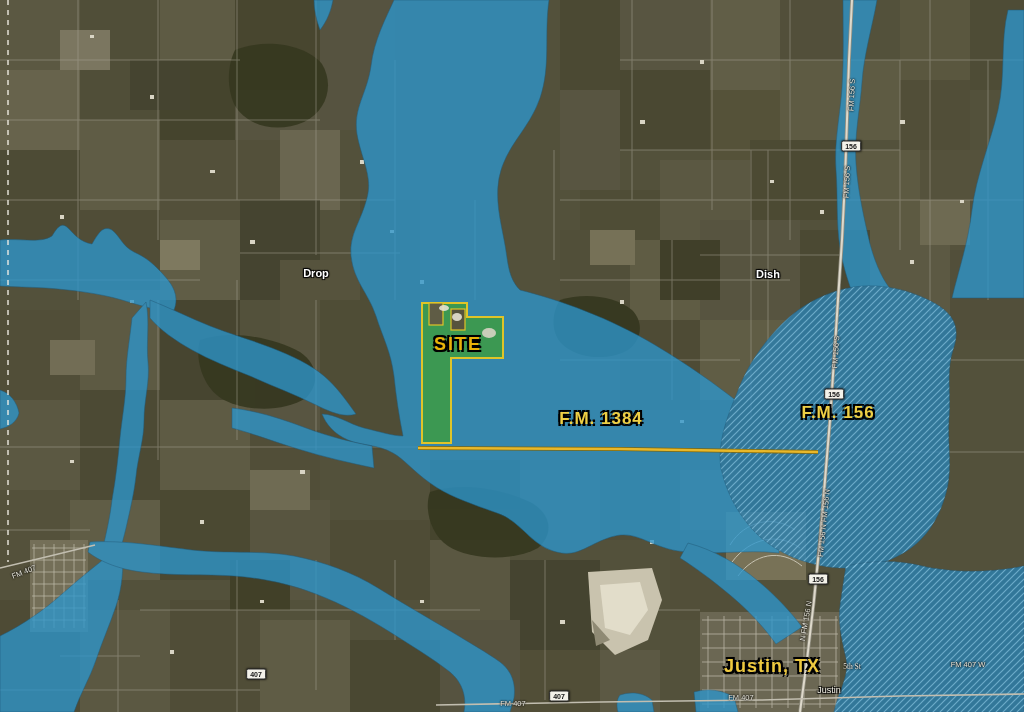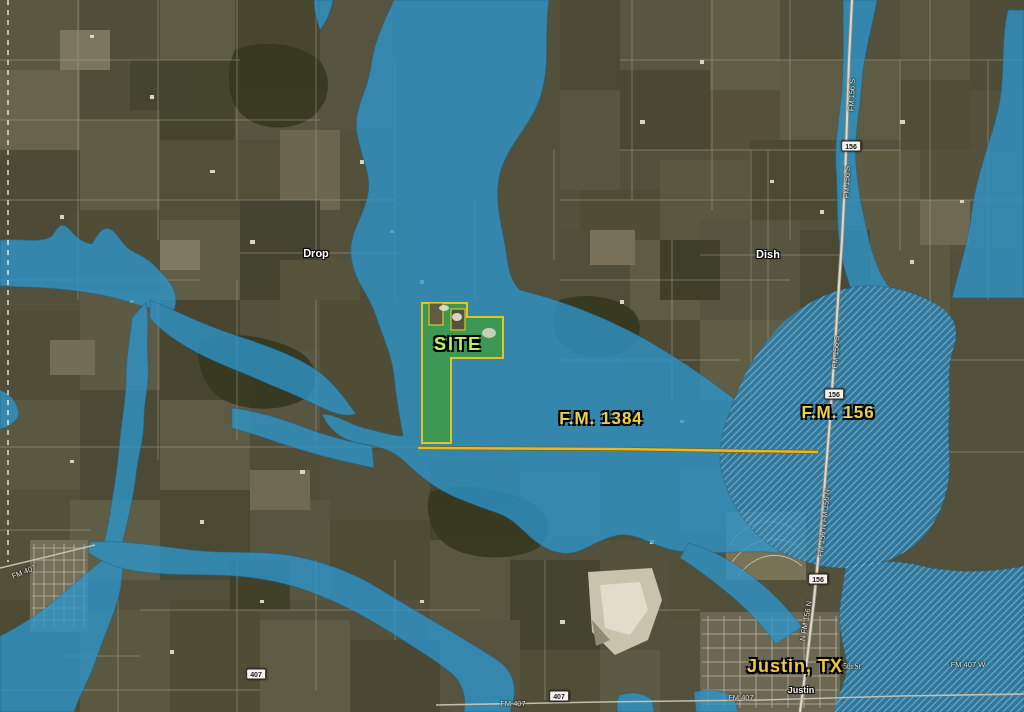--- a/index.html
+++ b/index.html
@@ -2,30 +2,30 @@
 <html><head>
 <meta charset="utf-8">
 <style>
   html,body{margin:0;padding:0;background:#222;}
   .map-frame{position:relative;width:1024px;height:712px;overflow:hidden;
     background:#53513b;font-family:"Liberation Sans",sans-serif;}
   .map-frame svg{position:absolute;left:0;top:0;}
   .label-layer{position:absolute;left:0;top:0;width:100%;height:100%;pointer-events:none;}
   .lbl{position:absolute;white-space:nowrap;transform:translate(-50%,-50%);
     font-family:"Liberation Sans",sans-serif;line-height:1;}
-  .lbl.site{font-size:18px;font-weight:bold;color:#bef264;letter-spacing:2px;
+  .lbl.site{font-size:18px;font-weight:bold;color:#eab308;letter-spacing:2px;
     text-shadow:-2px -2px 0 #000,2px -2px 0 #000,-2px 2px 0 #000,2px 2px 0 #000,0 0 3px #000;}
   .lbl.road-major{font-size:17px;font-weight:bold;color:#eecf45;letter-spacing:1px;
     text-shadow:-2px -2px 0 #000,2px -2px 0 #000,-2px 2px 0 #000,2px 2px 0 #000,0 0 3px #000;}
   .lbl.city-major{font-size:18px;font-weight:bold;color:#eec93f;letter-spacing:1px;
     text-shadow:-2px -2px 0 #000,2px -2px 0 #000,-2px 2px 0 #000,2px 2px 0 #000,0 0 3px #000;}
   .lbl.town{font-size:11px;font-weight:bold;color:#ffffff;
-    text-shadow:-1px -1px 1px #000,1px -1px 1px #000,-1px 1px 1px #000,1px 1px 1px #000;}
-  .lbl.town-small{font-size:9px;font-weight:bold;color:#f2f0e6;
-    text-shadow:-1px -1px 1px #000,1px -1px 1px #000,-1px 1px 1px #000,1px 1px 1px #000;}
+    text-shadow:-1px -1px 1px #000,1px -1px 1px #000,-1px 1px 1px #000,1px 1px 1px #000;margin-top:20px;}
+  .lbl.town-small{font-size:9px;font-weight:normal;color:#f2f0e6;
+    text-shadow:-1px -1px 1px #000,1px -1px 1px #000,-1px 1px 1px #000,1px 1px 1px #000;margin-left:28px;}
   .lbl.minor{font-size:7.5px;font-weight:normal;color:#e9e7dc;
     text-shadow:0 0 2px #000,0 0 2px #000;}
   .shield{position:absolute;transform:translate(-50%,-50%);
     font-family:"Liberation Sans",sans-serif;font-size:7px;font-weight:bold;
     color:#151515;background:#f4f2ea;border:1px solid #2a2a2a;border-radius:2px;
     padding:1px 3px;line-height:1;box-shadow:0 0 2px rgba(0,0,0,.6);}
 </style>
 </head>
 <body>
 
@@ -249,21 +249,21 @@
     <ellipse cx="457" cy="317" rx="5" ry="4" fill="#d8d4c4"></ellipse>
     <ellipse cx="489" cy="333" rx="7" ry="5" fill="#d8d4c4" opacity="0.9"></ellipse>
     <ellipse cx="444" cy="308" rx="5" ry="3" fill="#e6e2d2" opacity="0.9"></ellipse>
   </g>
 </svg>
 
 <div class="label-layer">
   <span class="lbl site" style="left:458px;top:344px;">SITE</span>
   <span class="lbl road-major" style="left:601px;top:418px;">F.M. 1384</span>
   <span class="lbl road-major" style="left:838px;top:412px;">F.M. 156</span>
-  <span class="lbl city-major" style="left:795px;top:666px;">Justin, TX</span>
+  <span class="lbl city-major" style="left:772px;top:666px;">Justin, TX</span>
 
 <span class="lbl town" style="left: 316px; top: 253px;">Drop</span>
       <span class="lbl town" style="left: 768px; top: 254px;">Dish</span>
       <span class="lbl town-small" style="left: 801px; top: 690px;">Justin</span>
       <span class="lbl minor" style="left: 852px; top: 667px; font-family: Liberation Serif, serif;">5th St</span>
       <span class="lbl minor" style="left: 936px; top: 665px; margin-left: 32px;">FM 407 W</span>
       <span class="lbl minor" style="left: 741px; top: 698px;">FM 407</span>
       <span class="lbl minor" style="left: 513px; top: 704px;">FM 407</span>
       <span class="lbl minor" style="left: 24px; top: 572px; transform: translate(-50%, -50%) rotate(-22deg);">FM 407</span>
       <span class="lbl minor" style="left: 852px; top: 95px; transform: translate(-50%, -50%) rotate(-87deg);">FM 156 S</span>

